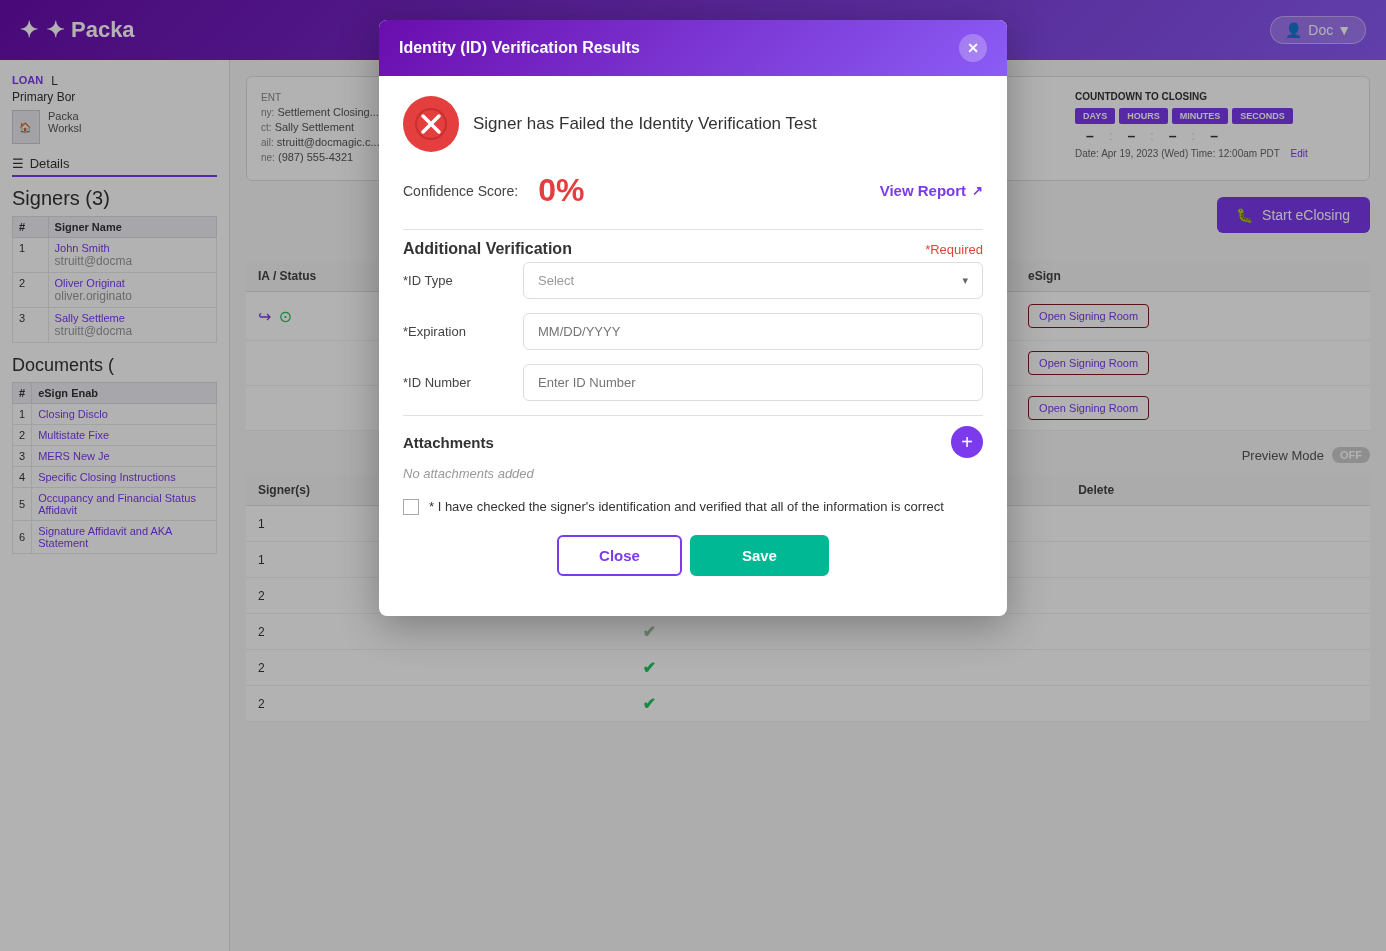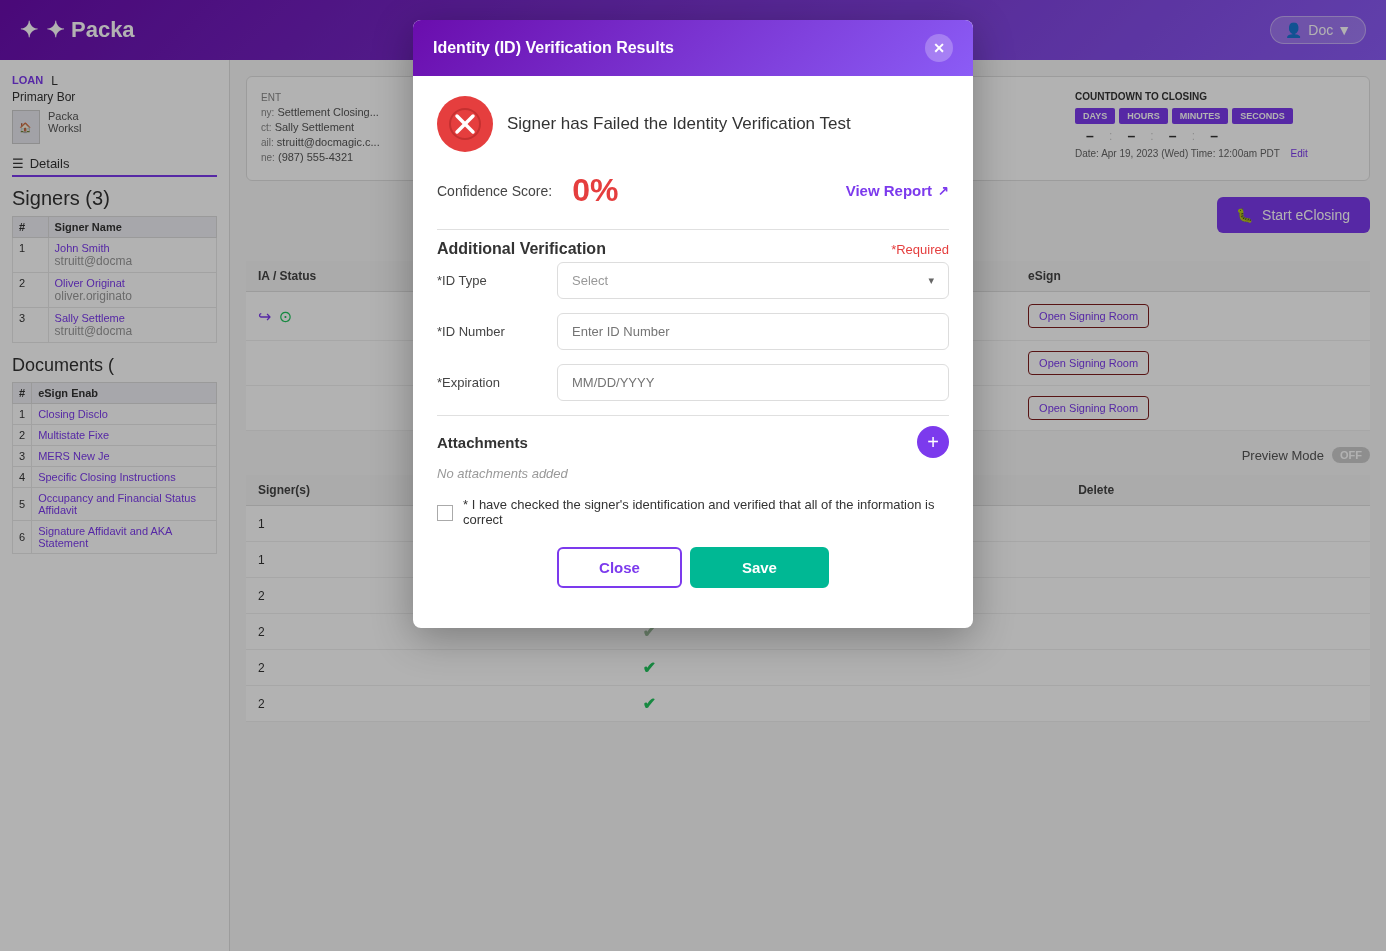--- a/index.html
+++ b/index.html
@@ -374,21 +374,21 @@
       display: flex;
       align-items: flex-start;
       justify-content: center;
       padding-top: 20px;
       z-index: 100;
     }
 
     .modal {
       background: #fff;
       border-radius: 8px;
-      width: 560px;
+      width: 628px;
       box-shadow: 0 10px 40px rgba(0,0,0,0.3);
       overflow: hidden;
     }
 
     .modal-header {
       background: linear-gradient(135deg, #6a0dad, #8b5cf6);
       padding: 14px 20px;
       display: flex;
       align-items: center;
       justify-content: space-between;
@@ -935,27 +935,27 @@
 
       <div class="form-group">
         <span class="form-label">*ID Type</span>
         <div class="form-control">
           <span>Select</span>
           <span class="select-arrow">▾</span>
         </div>
       </div>
 
       <div class="form-group">
+        <span class="form-label">*Expiration</span>
+        <input class="form-input" type="text" placeholder="MM/DD/YYYY" style="">
+      </div>
+
+      <div class="form-group">
         <span class="form-label">*ID Number</span>
         <input class="form-input" type="text" placeholder="Enter ID Number" style="">
-      </div>
-
-      <div class="form-group">
-        <span class="form-label">*Expiration</span>
-        <input class="form-input" type="text" placeholder="MM/DD/YYYY" style="">
       </div>
 
       <hr class="divider">
 
       <div class="attachments-row">
         <span class="attachments-label">Attachments</span>
         <button class="add-attachment-btn">
           <span>+</span>
         </button>
       </div>

